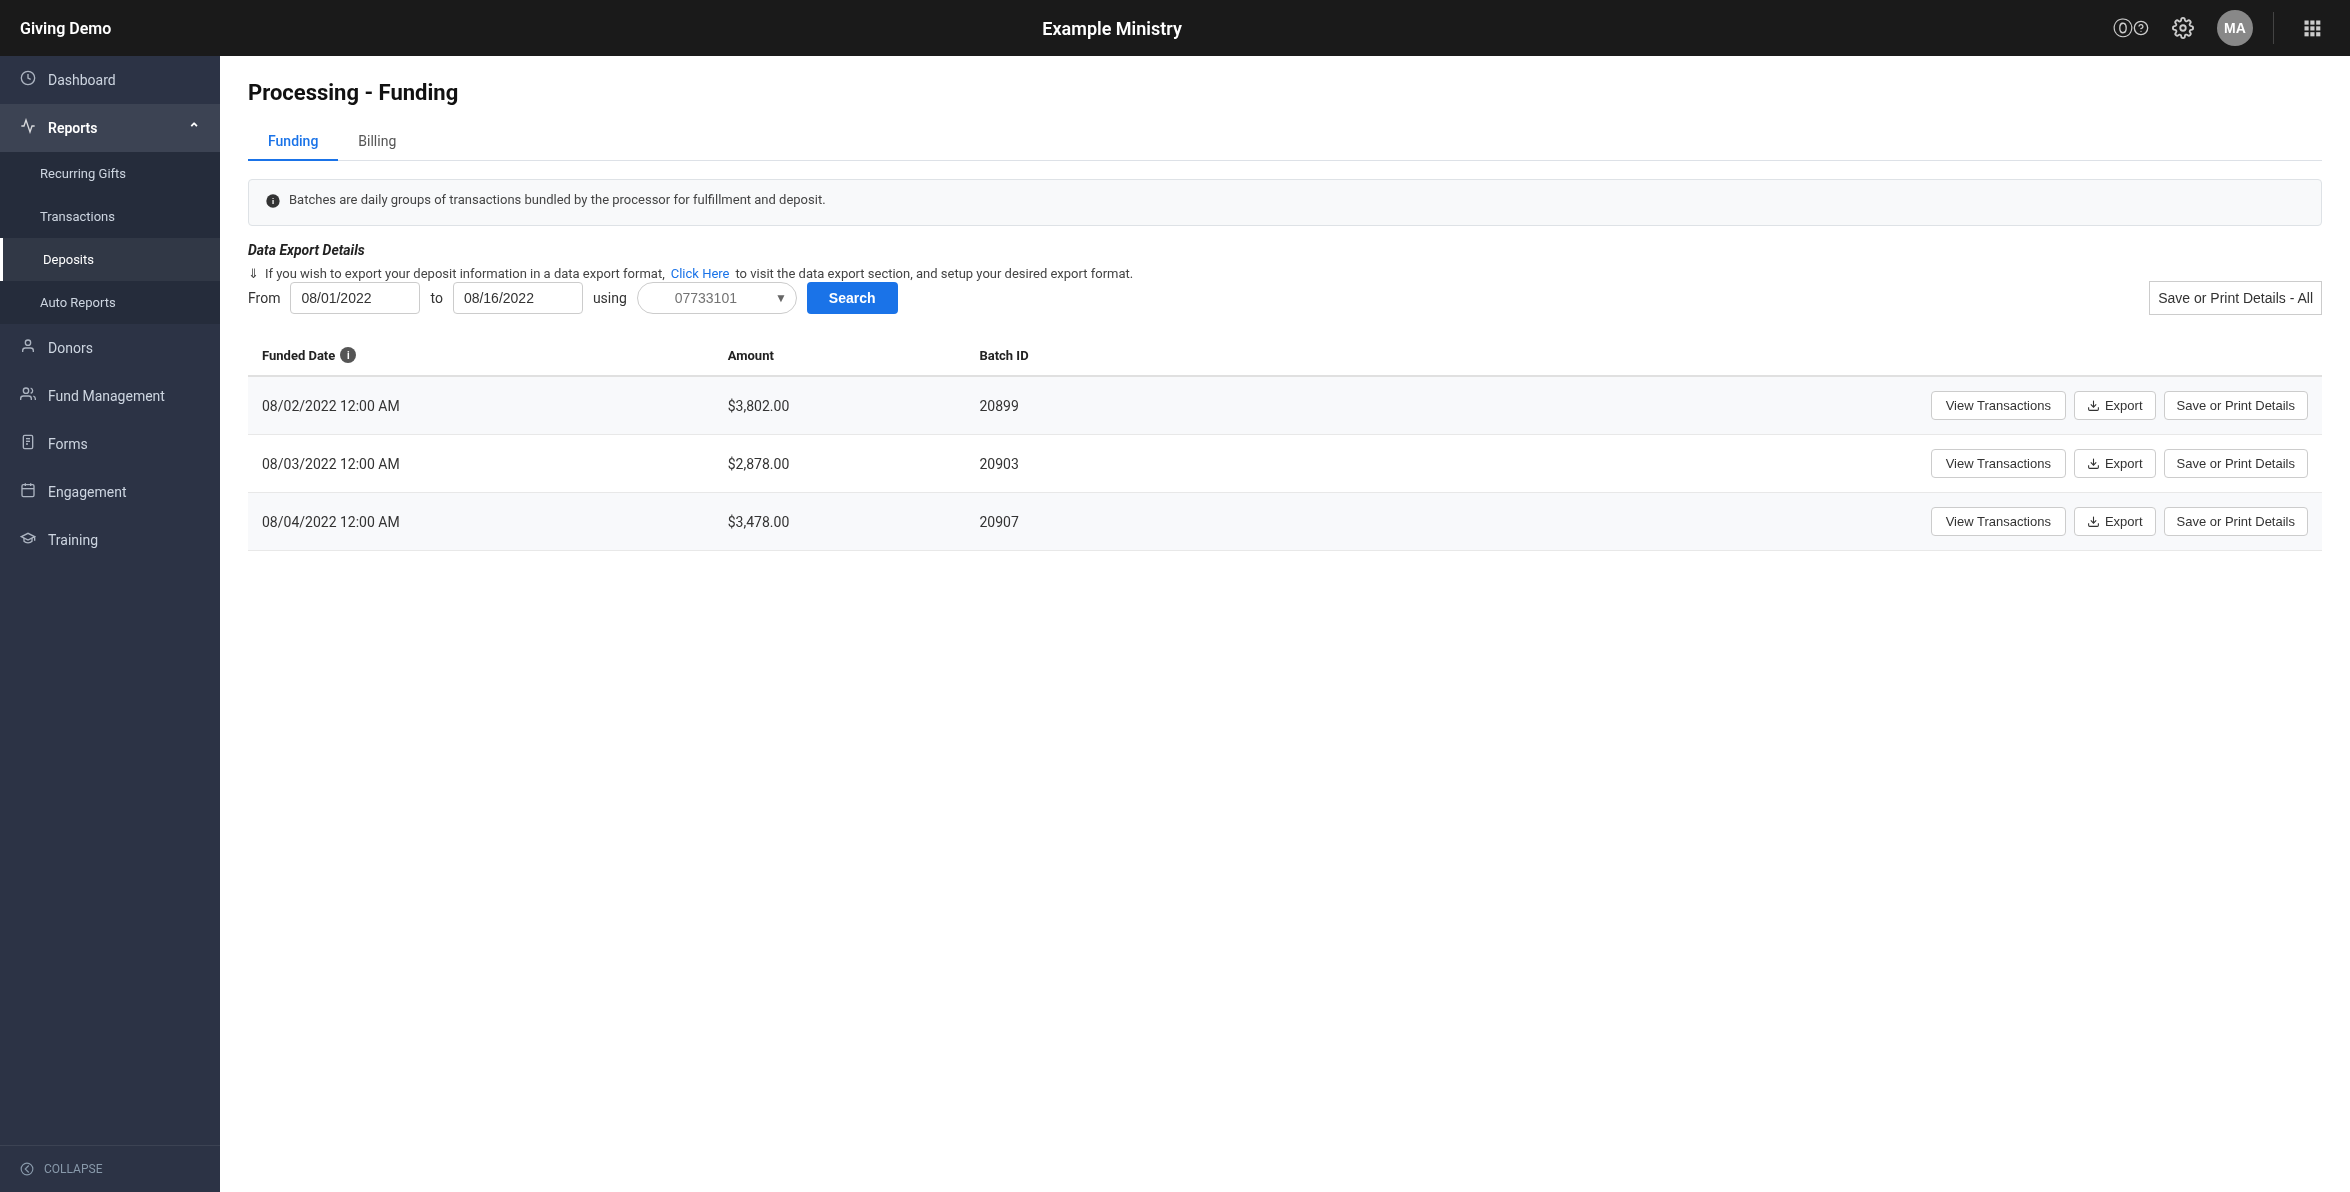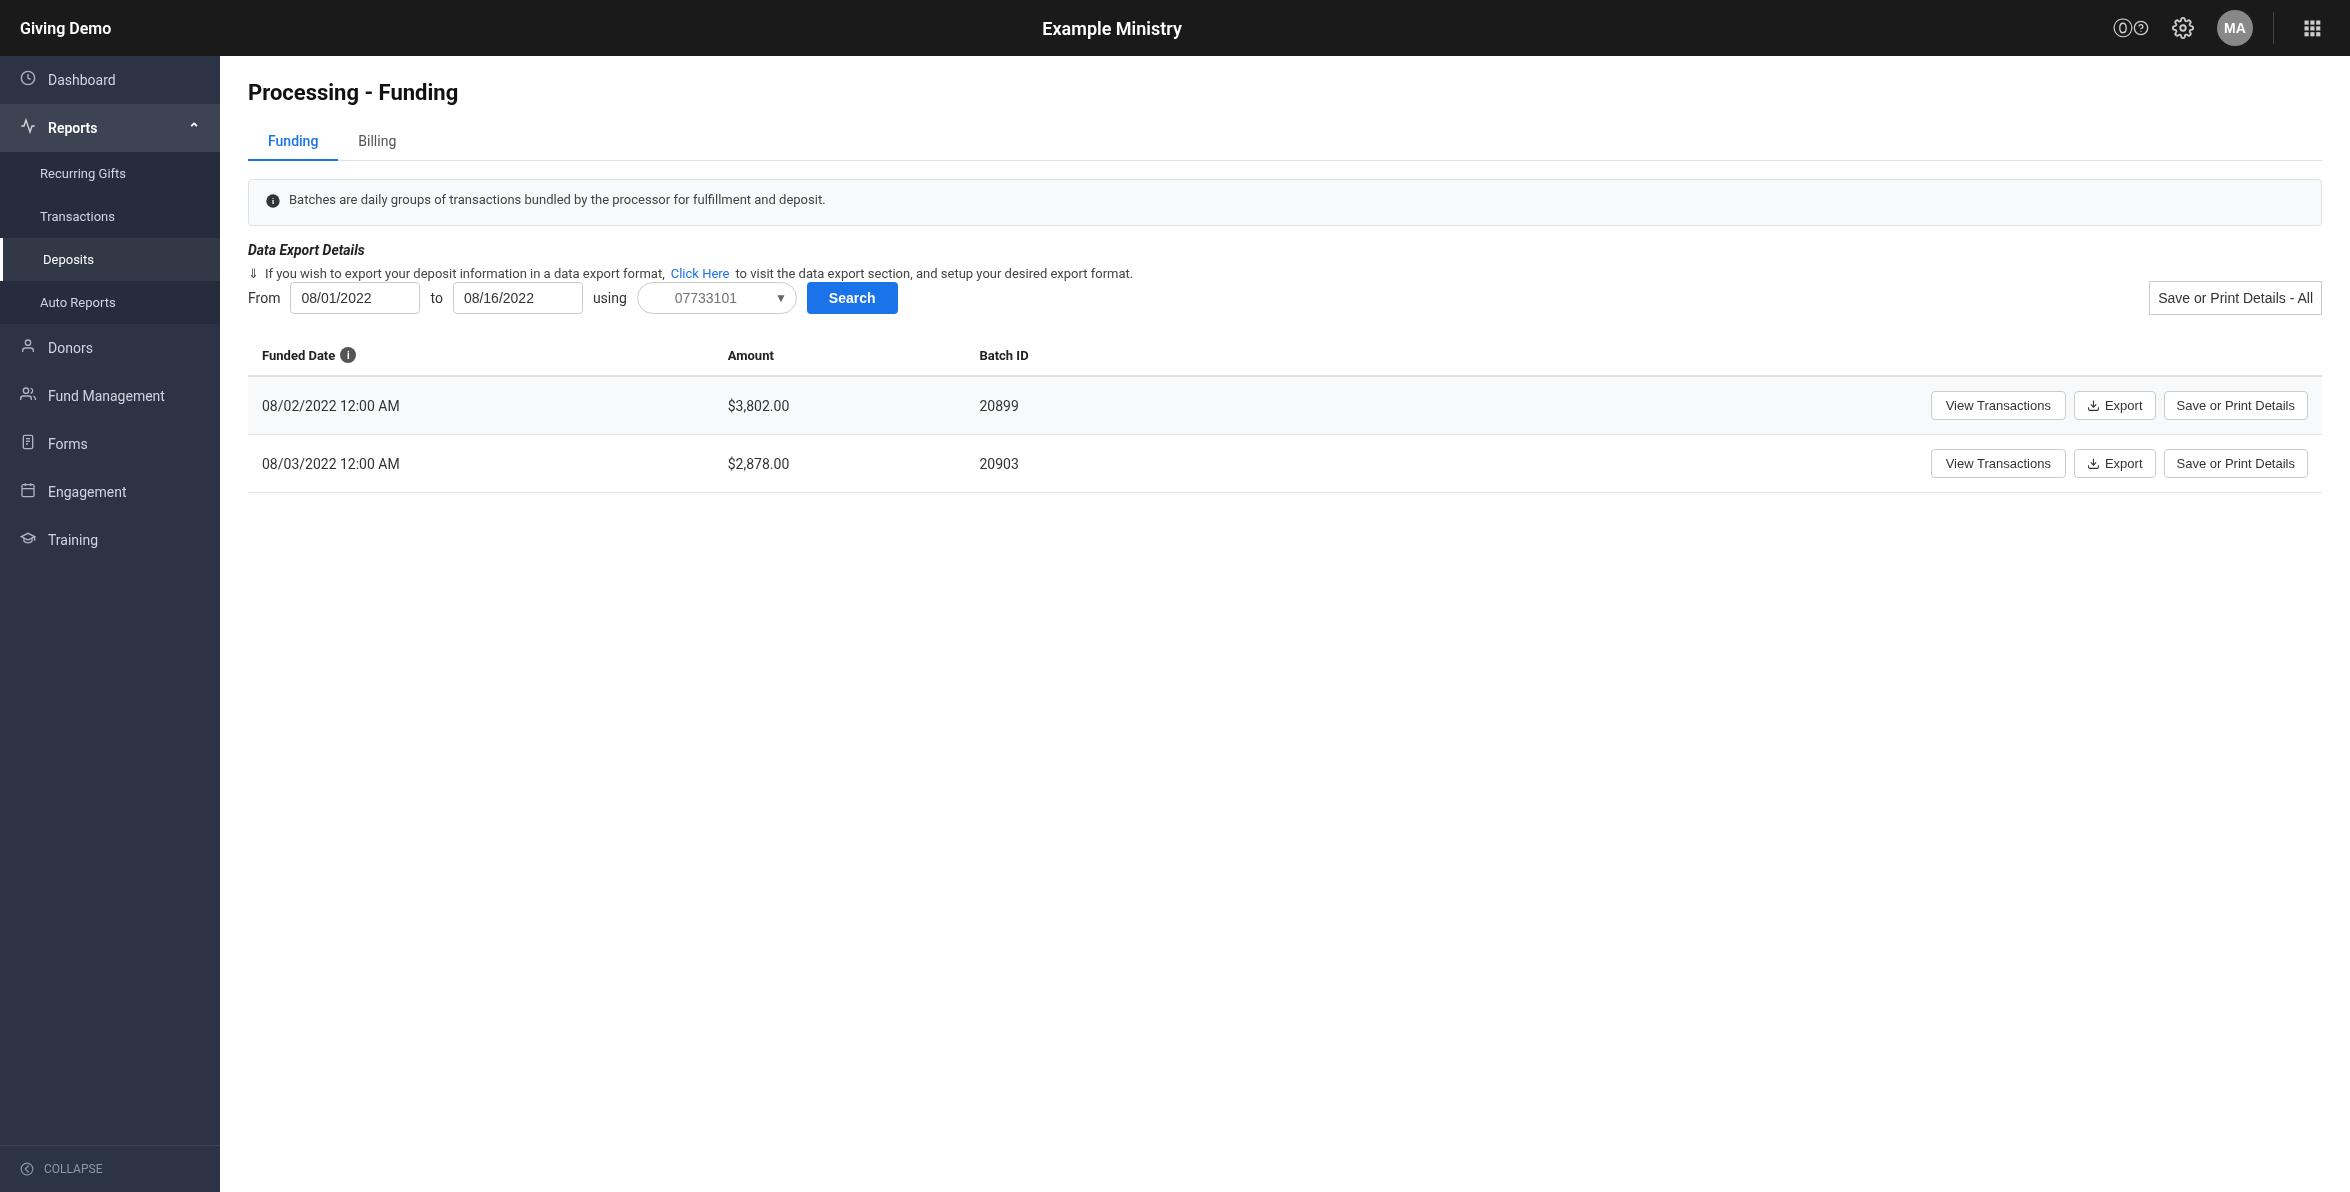--- a/index.html
+++ b/index.html
@@ -400,17 +400,36 @@
                     <path d="M21 15v4a2 2 0 0 1-2 2H5a2 2 0 0 1-2-2v-4"></path>
                     <polyline points="7 10 12 15 17 10"></polyline>
                     <line x1="12" y1="15" x2="12" y2="3"></line>
                   </svg>
             Export
           </button>
           <button class="btn-save-print">Save or Print Details</button>
         </div>
       </td>
     </tr>
+          <tr>
+      <td>08/04/2022 12:00 AM</td>
+      <td>$3,478.00</td>
+      <td>20907</td>
+      <td>
+        <div class="row-actions">
+          <button class="btn-view-tx">View Transactions</button>
+          <button class="btn-export">
+            <svg width="13" height="13" viewBox="0 0 24 24" fill="none" stroke="currentColor" stroke-width="2">
+                    <path d="M21 15v4a2 2 0 0 1-2 2H5a2 2 0 0 1-2-2v-4"></path>
+                    <polyline points="7 10 12 15 17 10"></polyline>
+                    <line x1="12" y1="15" x2="12" y2="3"></line>
+                  </svg>
+            Export
+          </button>
+          <button class="btn-save-print">Save or Print Details</button>
+        </div>
+      </td>
+    </tr>
         </tbody>
     </table>
 
   </main>
 </div>
 
 </body></html>

